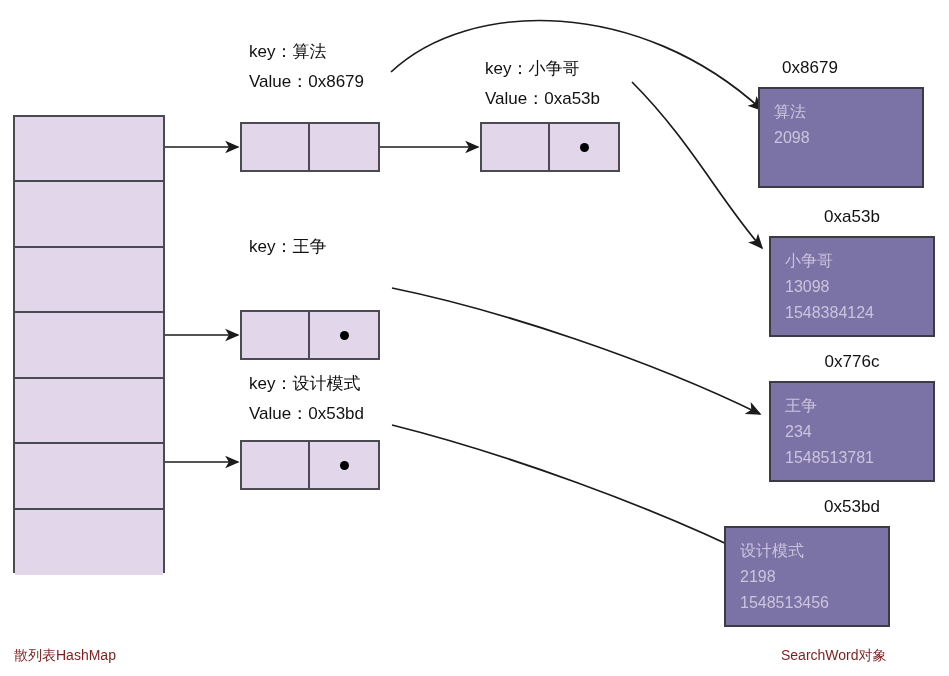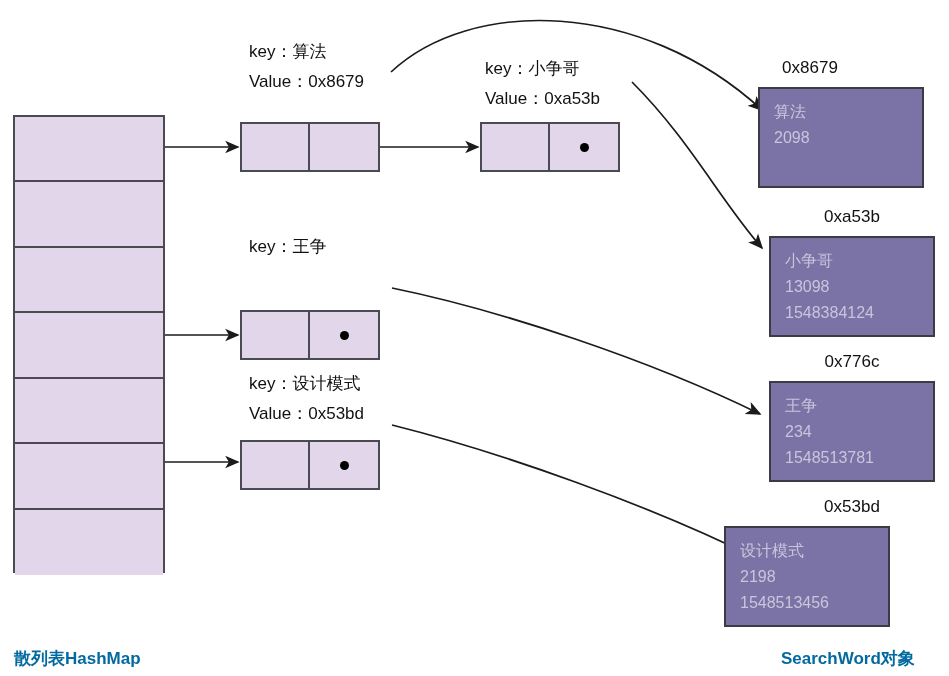--- a/index.html
+++ b/index.html
@@ -93,24 +93,23 @@
     display: block;
     color: #cbc4dd;
     font-size: 16px;
     line-height: 26px;
     white-space: nowrap;
   }
 
   
   .caption {
     position: absolute;
-    font-size: 17px;
-    color: #0369a1;
-    white-space: nowrap;
-    font-weight: bold;
+    font-size: 14px;
+    color: #7f1d1d;
+    white-space: nowrap;
   }
 
   
   #edges {
     position: absolute;
     left: 0;
     top: 0;
     width: 949px;
     height: 676px;
     pointer-events: none;

